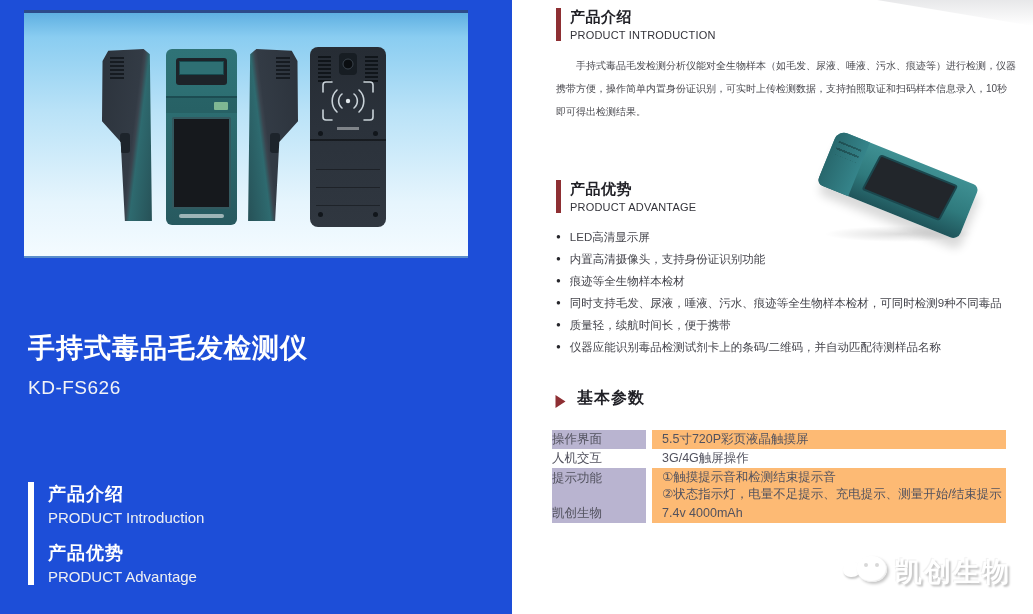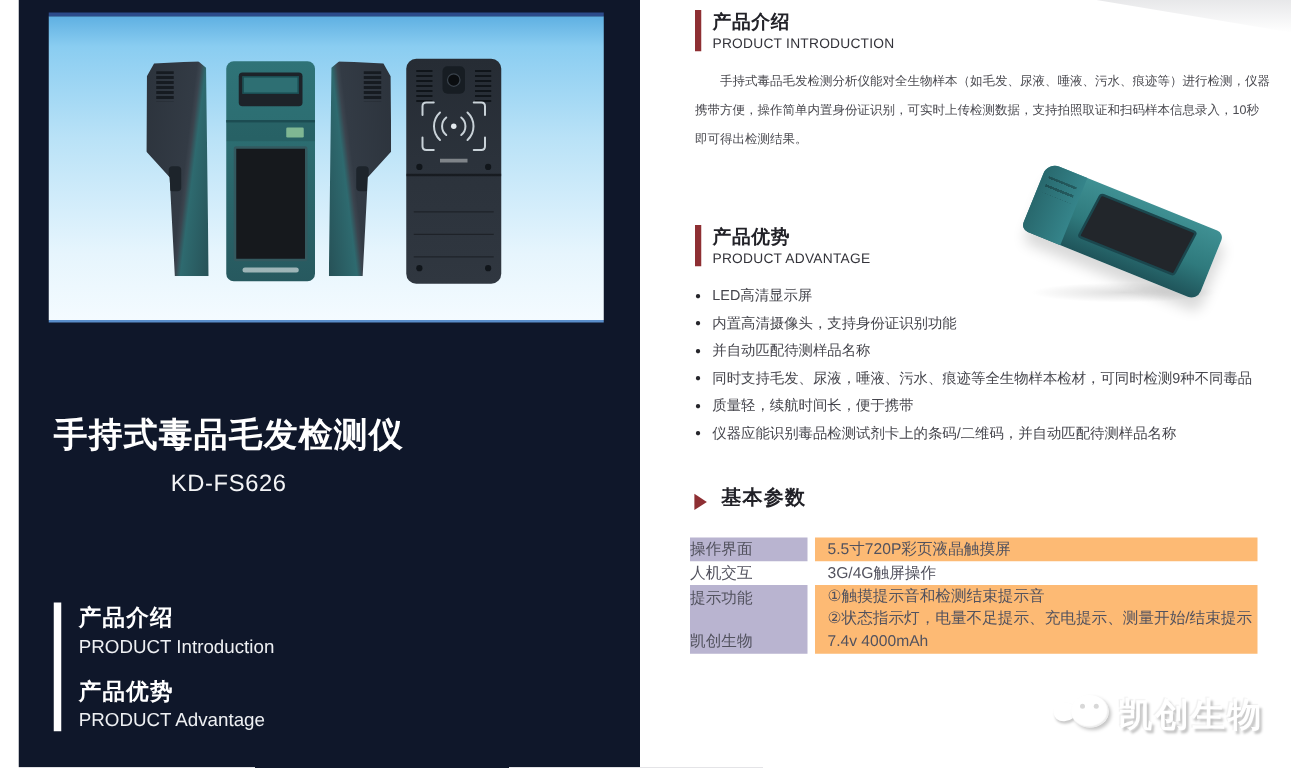--- a/index.html
+++ b/index.html
@@ -1,20 +1,20 @@
 <!DOCTYPE html>
 <html><head>
 <meta charset="utf-8">
 <style>
   * { margin:0; padding:0; box-sizing:border-box; }
   body { font-family:"Liberation Sans","DejaVu Sans",sans-serif; background:#fff; }
   .page { position:relative; width:1033px; height:614px; background:#ffffff; overflow:hidden; }
 
   
-  .left-panel { position:absolute; left:0; top:0; width:608px; height:614px; background:#0f172a;margin-left:15px; }
+  .left-panel { position:absolute; left:0; top:0; width:608px; height:614px; background:#1d4ed8; }
 
   .gallery { position:absolute; left:24px; top:10px; width:444px; height:248px;
     background:linear-gradient(180deg,#5fb0e2 0%,#8acdf1 10%,#b9e2f7 40%,#e6f5fd 78%,#f4fbff 100%);
     border-top:3px solid #2c4b8a; border-bottom:2px solid #5a8ecb; }
 
   
   .dev-side { position:absolute; width:52px; height:172px;
     background:linear-gradient(97deg,#2c333c 0%,#333b45 56%,#3b444e 60%,#2e6a6f 66%,#264f55 100%);
     clip-path:polygon(12% 1%,80% 0%,92% 3%,96% 100%,44% 100%,36% 54%,0% 42%,1% 7%); }
   .dev-side .side-button { position:absolute; left:18px; top:84px; width:10px; height:20px; background:#1d242b; border-radius:3px; }
@@ -43,21 +43,21 @@
   .dev-back .camera::after { content:""; position:absolute; left:50%; top:50%; transform:translate(-50%,-50%); width:9px; height:9px; background:#0a0d10; border-radius:50%; border:1px solid #3a434c; }
   .dev-back .nfc { position:absolute; left:50%; top:32px; transform:translateX(-50%); }
   .dev-back .nfc-label { position:absolute; left:50%; top:80px; transform:translateX(-50%); width:22px; height:3px; background:rgba(255,255,255,0.4); }
   .dev-back .top-seam { position:absolute; left:0; right:0; top:92px; height:2px; background:rgba(0,0,0,0.45); }
   .dev-back .seam2 { position:absolute; left:6px; right:6px; height:1px; background:rgba(0,0,0,0.35); }
   .dev-back .screw { position:absolute; width:5px; height:5px; background:#11161b; border-radius:50%; }
 
   
   .lp-title-block { position:absolute; left:28px; top:330px; color:#fff; }
   .lp-title { font-size:27px; font-weight:bold; letter-spacing:1px; }
-  .lp-model { font-size:19px; margin-top:11px; color:#f3f4f6; font-weight:400; letter-spacing:0.5px;text-align:center; }
+  .lp-model { font-size:19px; margin-top:11px; color:#f3f4f6; font-weight:400; letter-spacing:0.5px; }
 
   
   .lp-nav { position:absolute; left:28px; top:482px; border-left:6px solid #ffffff; padding-left:14px; }
   .lp-nav-item + .lp-nav-item { margin-top:15px; }
   .lp-nav-cn { font-size:18px; font-weight:bold; color:#ffffff; letter-spacing:1px; }
   .lp-nav-en { font-size:15px; color:#eef0f3; margin-top:3px; }
 
   
   .right-panel { position:absolute; left:512px; top:0; width:521px; height:614px; background:#fff; }
   .corner-shade { position:absolute; top:0; right:0; width:190px; height:26px;
@@ -229,21 +229,21 @@
       <li>
           <span class="dot">●</span>
           <span>LED高清显示屏</span>
         </li>
       <li>
           <span class="dot">●</span>
           <span>内置高清摄像头，支持身份证识别功能</span>
         </li>
       <li>
           <span class="dot">●</span>
-          <span>并自动匹配待测样品名称</span>
+          <span>痕迹等全生物样本检材</span>
         </li>
       <li>
           <span class="dot">●</span>
           <span>同时支持毛发、尿液，唾液、污水、痕迹等全生物样本检材，可同时检测9种不同毒品</span>
         </li>
       <li>
           <span class="dot">●</span>
           <span>质量轻，续航时间长，便于携带</span>
         </li>
       <li>

